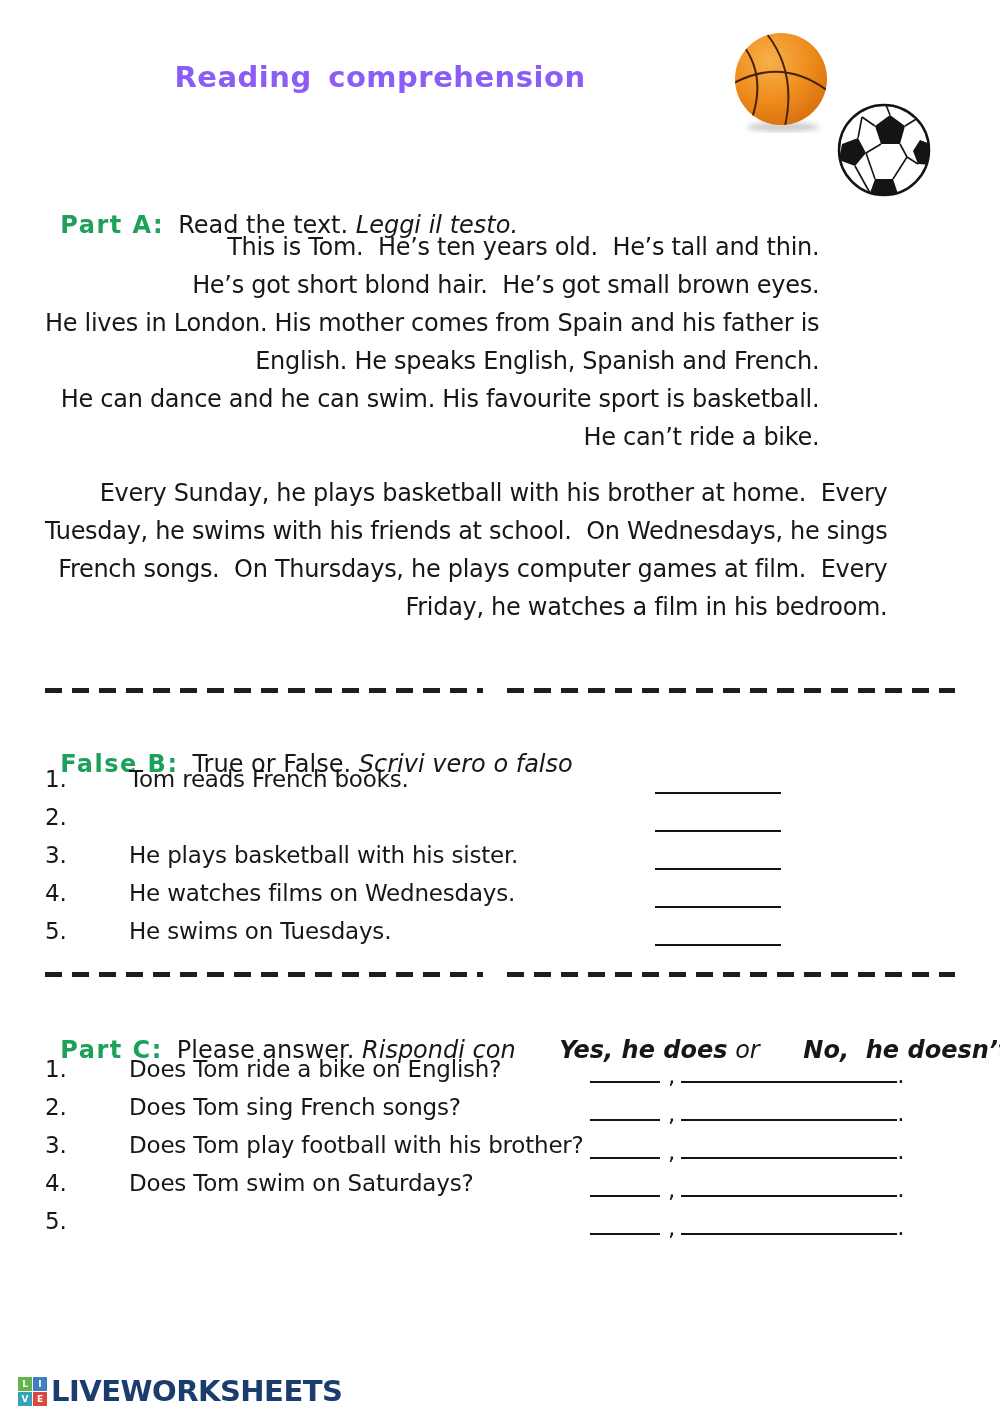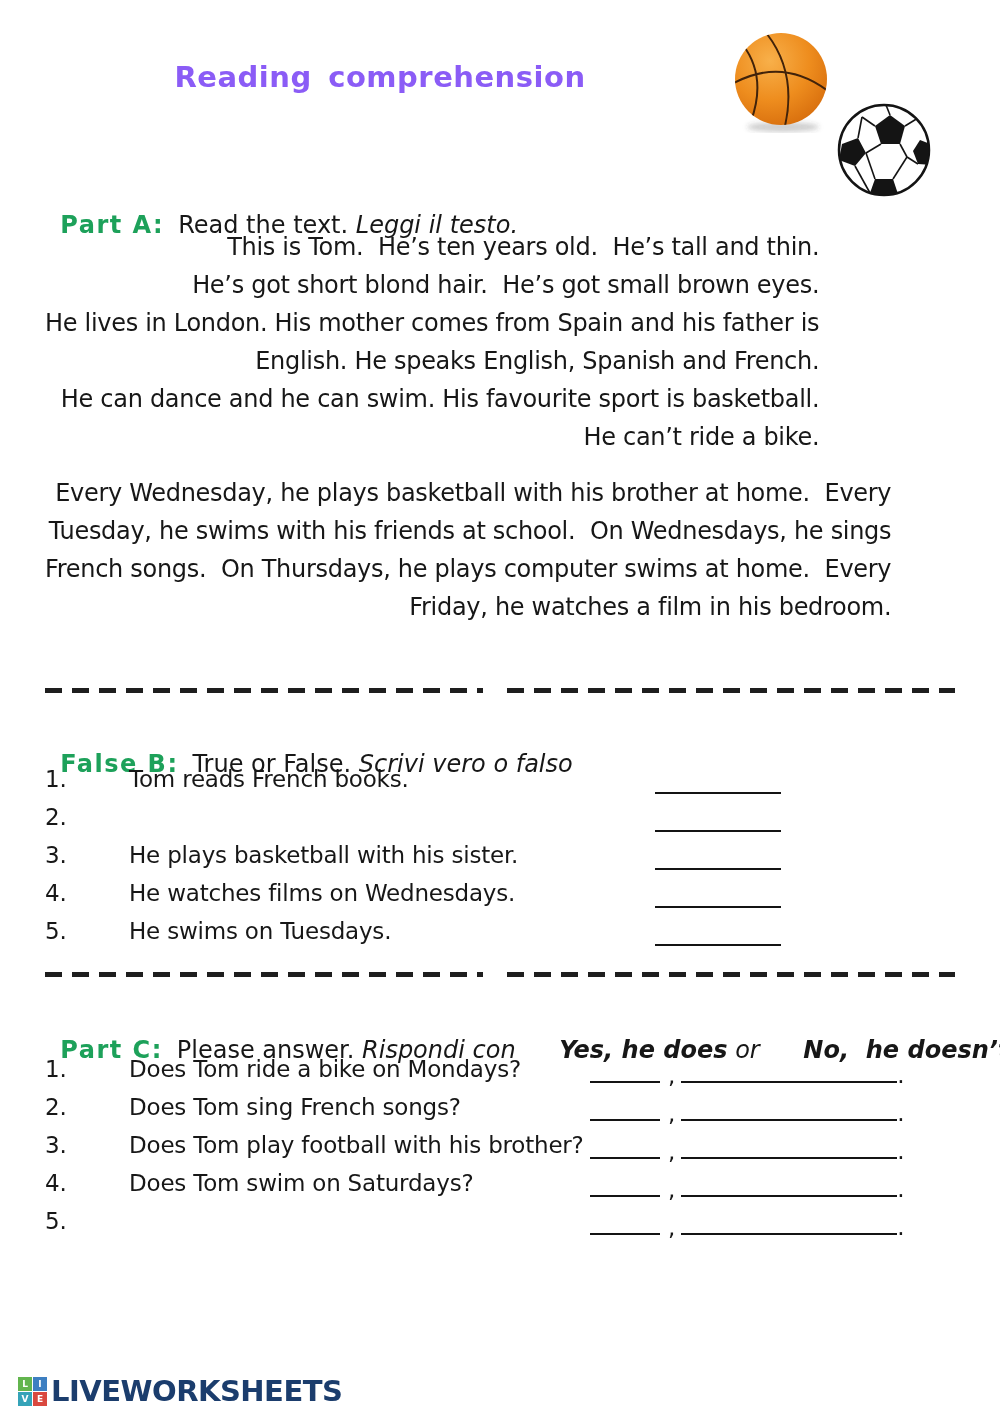--- a/index.html
+++ b/index.html
@@ -108,23 +108,23 @@
 <div class="passage" style="top:228px;">
     <div class="line">This is Tom.  He’s ten years old.  He’s tall and thin.</div>
     <div class="line">He’s got short blond hair.  He’s got small brown eyes.</div>
     <div class="line">He lives in London. His mother comes from Spain and his father is</div>
     <div class="line">English. He speaks English, Spanish and French.</div>
     <div class="line">He can dance and he can swim. His favourite sport is basketball.</div>
     <div class="line">He can’t ride a bike.</div>
   </div>
 
 <div class="passage" style="top:474px;">
-    <div class="line">Every Wednesday, he plays basketball with his brother at home.  Every</div>
+    <div class="line">Every Sunday, he plays basketball with his brother at home.  Every</div>
     <div class="line">Tuesday, he swims with his friends at school.  On Wednesdays, he sings</div>
-    <div class="line">French songs.  On Thursdays, he plays computer swims at home.  Every</div>
+    <div class="line">French songs.  On Thursdays, he plays computer games at film.  Every</div>
     <div class="line">Friday, he watches a film in his bedroom.</div>
   </div>
 
 <div class="divider" style="top:688px;">
   <div class="dseg dseg1"></div>
   <div class="dgap"></div>
   <div class="dseg dseg2"></div>
 </div>
 
 <div class="hdr" style="top:722px;">
@@ -164,21 +164,21 @@
   <div class="dseg dseg2"></div>
 </div>
 
 <div class="hdr" style="top:1008px;">
   <span class="label">Part C:</span><span><span>Please answer. </span><span class="seg-italic">Rispondi con </span><span class="seg-bold-italic">Yes, he does</span><span class="seg-italic"> or </span><span class="seg-bold-italic">No,  he doesn’t.</span></span>
 </div>
 
 <div class="qlist" style="top:1056px;">
     <div class="qrow">
       <span class="qnum">1.</span>
-      <span class="qtext">Does Tom ride a bike on Mondays?</span>
+      <span class="qtext">Does Tom ride a bike on English?</span>
       <span class="answers"><span class="blank-short"></span><span class="comma">,</span><span class="blank-long"></span><span>.</span></span>
     </div>
     <div class="qrow">
       <span class="qnum">2.</span>
       <span class="qtext">Does Tom sing French songs?</span>
       <span class="answers"><span class="blank-short"></span><span class="comma">,</span><span class="blank-long"></span><span>.</span></span>
     </div>
     <div class="qrow">
       <span class="qnum">3.</span>
       <span class="qtext">Does Tom play football with his brother?</span>

